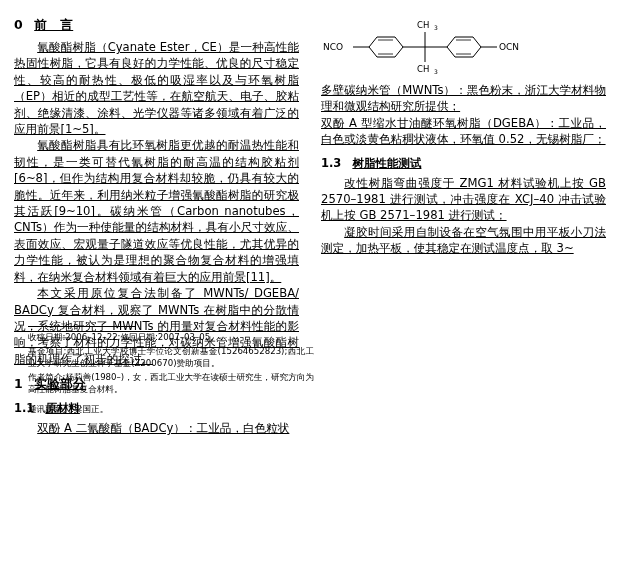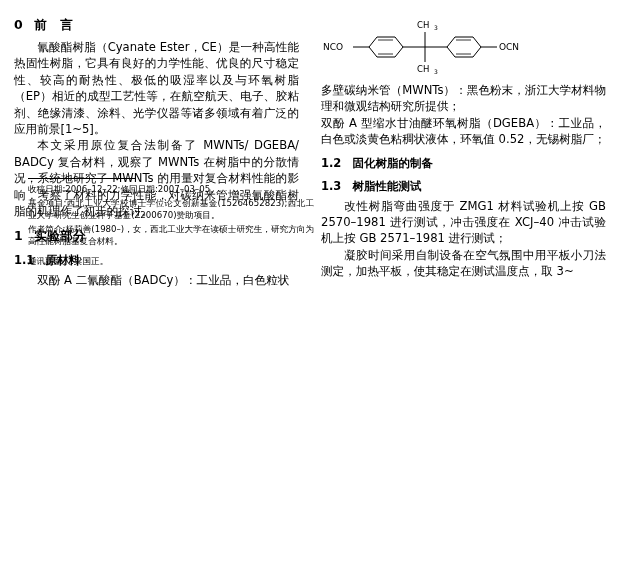--- a/index.html
+++ b/index.html
@@ -19,20 +19,21 @@
     position: relative;
     width: 633px;
     height: 586px;
     box-sizing: border-box;
     padding: 8px 14px 4px 14px;
   }
   .columns {
     display: flex;
     flex-direction: row;
     gap: 22px;
+    text-decoration: underline;
   }
   .col {
     width: 285px;
     box-sizing: border-box;
   }
   .col-left { position: relative; }
   .sec-head {
     font-size: 12.5px;
     font-weight: bold;
     margin: 9px 0 5px 0;
@@ -94,20 +95,21 @@
 <div class="page">
   <div class="columns">
 
     <div class="col col-left">
 
       <div class="sec-head">
         <span class="num">0</span><span>前　言</span>
       </div>
 
       <p class="body">氰酸酯树脂（Cyanate Ester，CE）是一种高性能热固性树脂，它具有良好的力学性能、优良的尺寸稳定性、较高的耐热性、极低的吸湿率以及与环氧树脂（EP）相近的成型工艺性等，在航空航天、电子、胶粘剂、绝缘清漆、涂料、光学仪器等诸多领域有着广泛的应用前景[1~5]。</p>
+      <p class="body">氰酸酯树脂具有比环氧树脂更优越的耐温热性能和韧性，是一类可替代氰树脂的耐高温的结构胶粘剂[6~8]，但作为结构用复合材料却较脆，仍具有较大的脆性。近年来，利用纳米粒子增强氰酸酯树脂的研究极其活跃[9~10]。碳纳米管（Carbon nanotubes，CNTs）作为一种使能量的结构材料，具有小尺寸效应、表面效应、宏观量子隧道效应等优良性能，尤其优异的力学性能，被认为是理想的聚合物复合材料的增强填料，在纳米复合材料领域有着巨大的应用前景[11]。</p>
       <p class="body">本文采用原位复合法制备了 MWNTs/ DGEBA/ BADCy 复合材料，观察了 MWNTs 在树脂中的分散情况，系统地研究了 MWNTs 的用量对复合材料性能的影响，考察了材料的力学性能，对碳纳米管增强氰酸酯树脂的机理作了初步的探讨。</p>
 
       <div class="sec-head">
         <span class="num">1</span><span>实验部分</span>
       </div>
 
       <div class="sub-head">
         <span class="num">1.1</span><span>原材料</span>
       </div>
 
@@ -148,23 +150,20 @@
           <line x1="135" y1="26" x2="150" y2="26" stroke="#000" stroke-width="0.8"></line>
           <line x1="135" y1="40" x2="150" y2="40" stroke="#000" stroke-width="0.8"></line>
           <line x1="160" y1="33" x2="176" y2="33" stroke="#000" stroke-width="1"></line>
           <text x="178" y="36" font-family="DejaVu Sans, sans-serif" font-size="9">OCN</text>
         </svg>
       </div>
 
       <p class="body noindent">多壁碳纳米管（MWNTs）：黑色粉末，浙江大学材料物理和微观结构研究所提供；</p>
       <p class="body noindent">双酚 A 型缩水甘油醚环氧树脂（DGEBA）：工业品，白色或淡黄色粘稠状液体，环氧值 0.52，无锡树脂厂；</p>
 
-      <div class="sub-head">
-        <span class="num">1.2</span><span>固化树脂的制备</span>
-      </div>
 
 
       <div class="sub-head">
         <span class="num">1.3</span><span>树脂性能测试</span>
       </div>
 
       <p class="body">改性树脂弯曲强度于 ZMG1 材料试验机上按 GB 2570–1981 进行测试，冲击强度在 XCJ–40 冲击试验机上按 GB 2571–1981 进行测试；</p>
       <p class="body">凝胶时间采用自制设备在空气氛围中用平板小刀法测定，加热平板，使其稳定在测试温度点，取 3~</p>
 
     </div>

